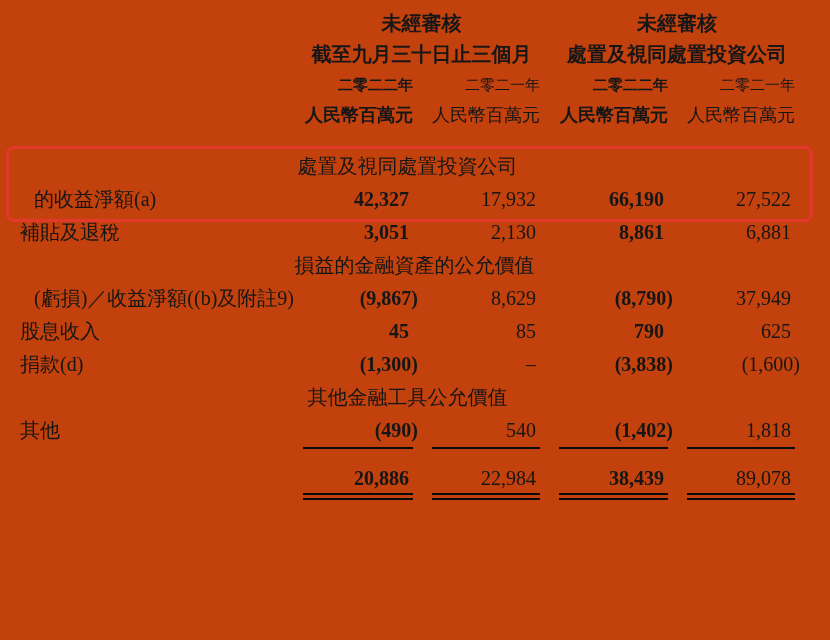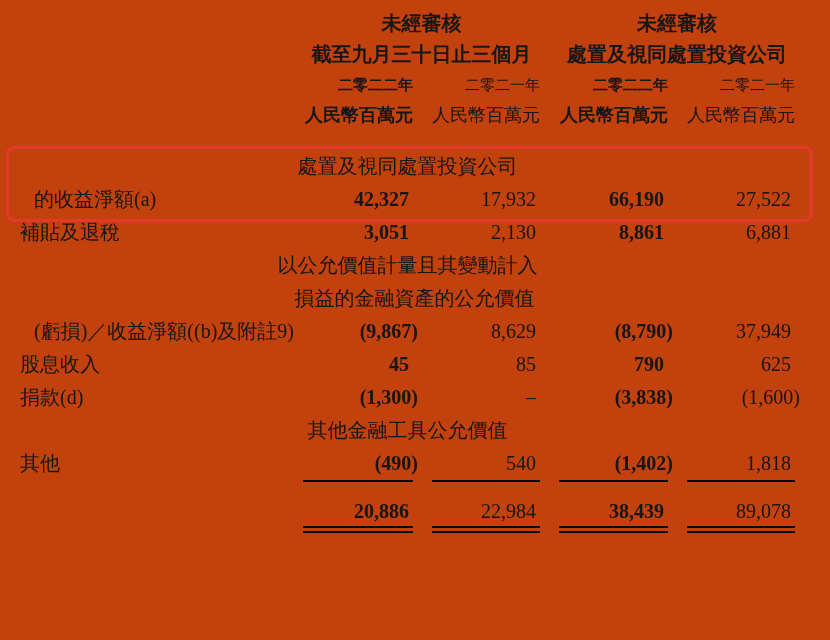--- a/index.html
+++ b/index.html
@@ -116,23 +116,20 @@
         <div class="label">補貼及退稅</div>
         <div class="num b">3,051</div>
         <div class="num">2,130</div>
         <div class="num b">8,861</div>
         <div class="num">6,881</div>
       </div>
     </div>
 
     <div>
       <div class="grid line">
-          <div class="label lead">以公允價值計量且其變動計入</div>
-        </div>
-      <div class="grid line">
           <div class="label lead cont">損益的金融資產的公允價值</div>
         </div>
       <div class="grid line">
         <div class="label cont">(虧損)／收益淨額((b)及附註9)</div>
         <div class="num b"><span class="paren">(9,867)</span></div>
         <div class="num">8,629</div>
         <div class="num b"><span class="paren">(8,790)</span></div>
         <div class="num">37,949</div>
       </div>
     </div>

